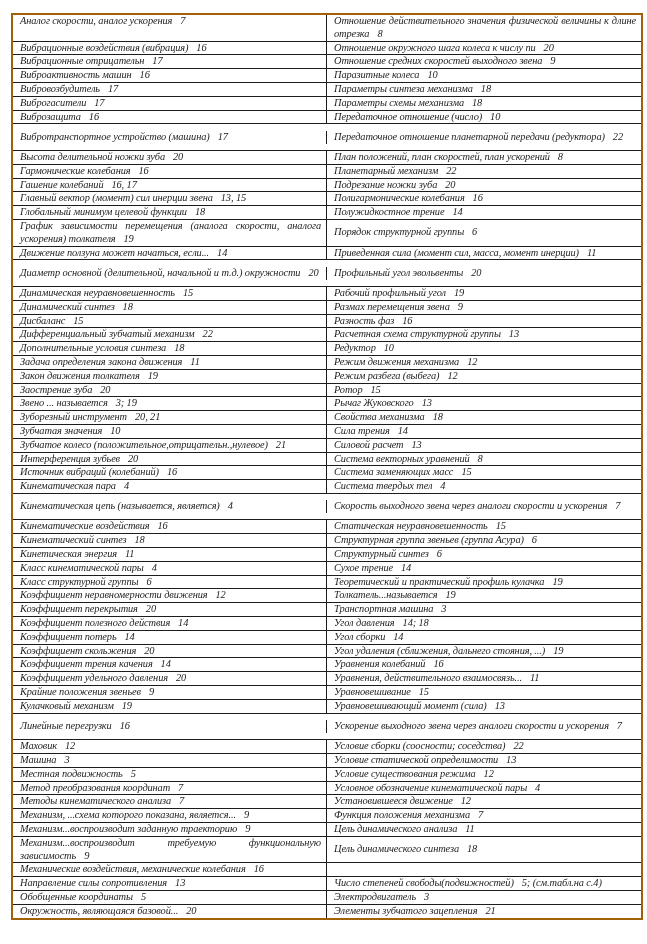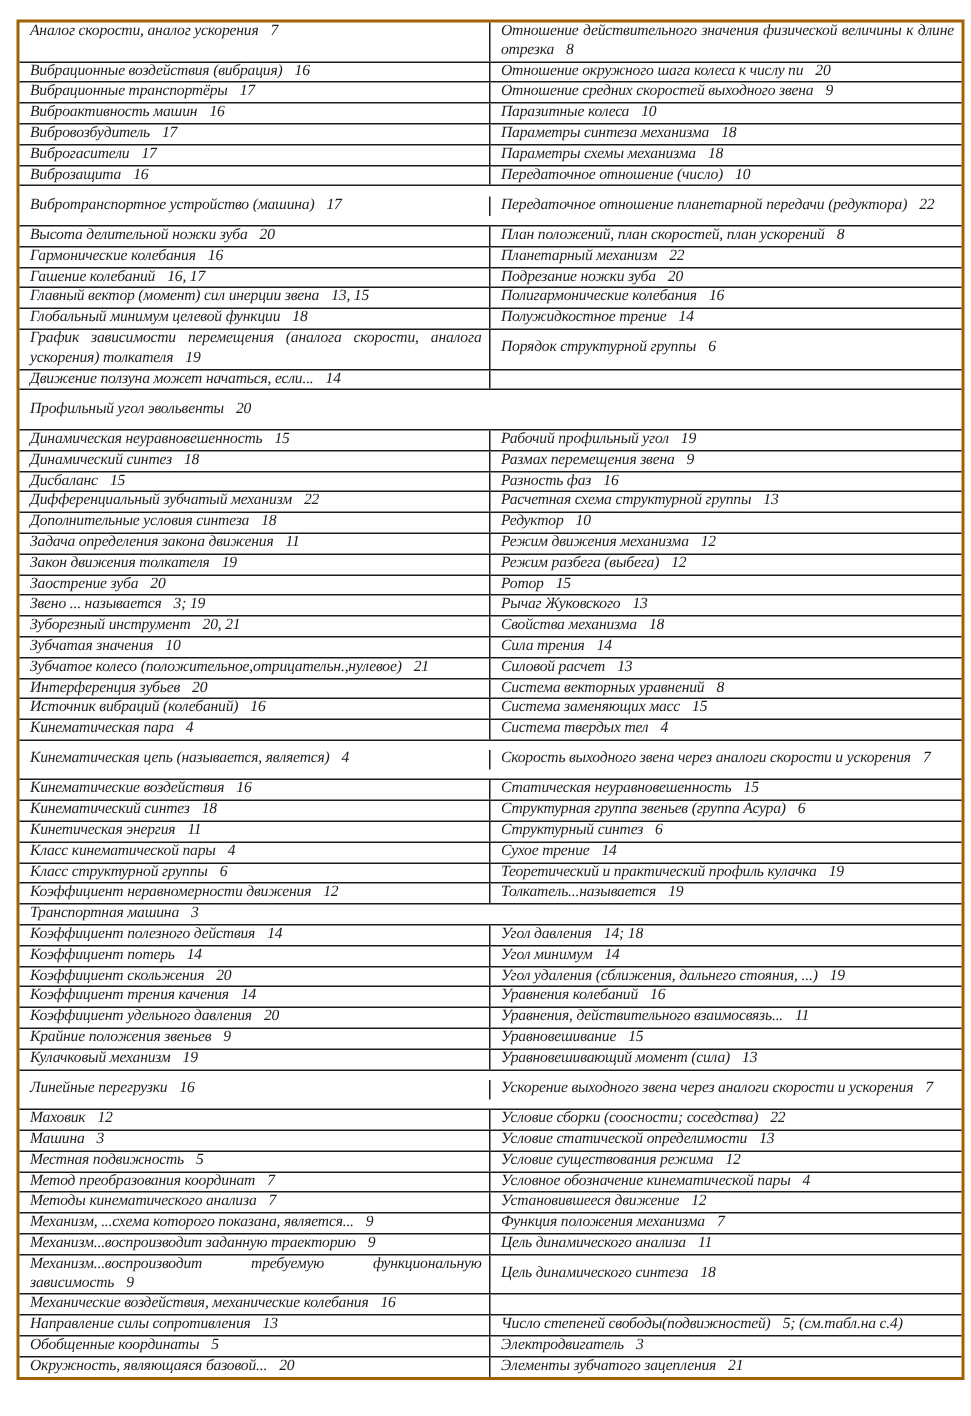--- a/index.html
+++ b/index.html
@@ -59,21 +59,21 @@
   <div class="index-table">
       <div class="row tall">
         <div class="cell left"><span class="term">Аналог скорости, аналог ускорения</span><span class="pages">7</span></div>
         <div class="cell right"><span class="term">Отношение действительного значения физической величины к длине отрезка</span><span class="pages">8</span></div>
       </div>
       <div class="row">
         <div class="cell left"><span class="term">Вибрационные воздействия (вибрация)</span><span class="pages">16</span></div>
         <div class="cell right"><span class="term">Отношение окружного шага колеса к числу пи</span><span class="pages">20</span></div>
       </div>
       <div class="row">
-        <div class="cell left"><span class="term">Вибрационные транспортёры</span><span class="pages">17</span></div>
+        <div class="cell left"><span class="term">Вибрационные отрицательн</span><span class="pages">17</span></div>
         <div class="cell right"><span class="term">Отношение средних скоростей выходного звена</span><span class="pages">9</span></div>
       </div>
       <div class="row">
         <div class="cell left"><span class="term">Виброактивность машин</span><span class="pages">16</span></div>
         <div class="cell right"><span class="term">Паразитные колеса</span><span class="pages">10</span></div>
       </div>
       <div class="row">
         <div class="cell left"><span class="term">Вибровозбудитель</span><span class="pages">17</span></div>
         <div class="cell right"><span class="term">Параметры синтеза механизма</span><span class="pages">18</span></div>
       </div>
@@ -108,22 +108,24 @@
       <div class="row">
         <div class="cell left"><span class="term">Глобальный минимум целевой функции</span><span class="pages">18</span></div>
         <div class="cell right"><span class="term">Полужидкостное трение</span><span class="pages">14</span></div>
       </div>
       <div class="row tall">
         <div class="cell left"><span class="term">График зависимости перемещения (аналога скорости, аналога ускорения) толкателя</span><span class="pages">19</span></div>
         <div class="cell right"><span class="term">Порядок структурной группы</span><span class="pages">6</span></div>
       </div>
       <div class="row">
         <div class="cell left"><span class="term">Движение ползуна может начаться, если...</span><span class="pages">14</span></div>
-      </div>
-      <div class="row tall">
+        <div class="cell right"><span class="term">Приведенная сила (момент сил, масса, момент инерции)</span><span class="pages">11</span></div>
+      </div>
+      <div class="row tall">
+        <div class="cell left"><span class="term">Диаметр основной (делительной, начальной и т.д.) окружности</span><span class="pages">20</span></div>
         <div class="cell right"><span class="term">Профильный угол эвольвенты</span><span class="pages">20</span></div>
       </div>
       <div class="row">
         <div class="cell left"><span class="term">Динамическая неуравновешенность</span><span class="pages">15</span></div>
         <div class="cell right"><span class="term">Рабочий профильный угол</span><span class="pages">19</span></div>
       </div>
       <div class="row">
         <div class="cell left"><span class="term">Динамический синтез</span><span class="pages">18</span></div>
         <div class="cell right"><span class="term">Размах перемещения звена</span><span class="pages">9</span></div>
       </div>
@@ -201,29 +203,30 @@
       </div>
       <div class="row">
         <div class="cell left"><span class="term">Класс структурной группы</span><span class="pages">6</span></div>
         <div class="cell right"><span class="term">Теоретический и практический профиль кулачка</span><span class="pages">19</span></div>
       </div>
       <div class="row">
         <div class="cell left"><span class="term">Коэффициент неравномерности движения</span><span class="pages">12</span></div>
         <div class="cell right"><span class="term">Толкатель...называется</span><span class="pages">19</span></div>
       </div>
       <div class="row">
+        <div class="cell left"><span class="term">Коэффициент перекрытия</span><span class="pages">20</span></div>
         <div class="cell right"><span class="term">Транспортная машина</span><span class="pages">3</span></div>
       </div>
       <div class="row">
         <div class="cell left"><span class="term">Коэффициент полезного действия</span><span class="pages">14</span></div>
         <div class="cell right"><span class="term">Угол давления</span><span class="pages">14; 18</span></div>
       </div>
       <div class="row">
         <div class="cell left"><span class="term">Коэффициент потерь</span><span class="pages">14</span></div>
-        <div class="cell right"><span class="term">Угол минимум</span><span class="pages">14</span></div>
+        <div class="cell right"><span class="term">Угол сборки</span><span class="pages">14</span></div>
       </div>
       <div class="row">
         <div class="cell left"><span class="term">Коэффициент скольжения</span><span class="pages">20</span></div>
         <div class="cell right"><span class="term">Угол удаления (сближения, дальнего стояния, ...)</span><span class="pages">19</span></div>
       </div>
       <div class="row">
         <div class="cell left"><span class="term">Коэффициент трения качения</span><span class="pages">14</span></div>
         <div class="cell right"><span class="term">Уравнения колебаний</span><span class="pages">16</span></div>
       </div>
       <div class="row">

